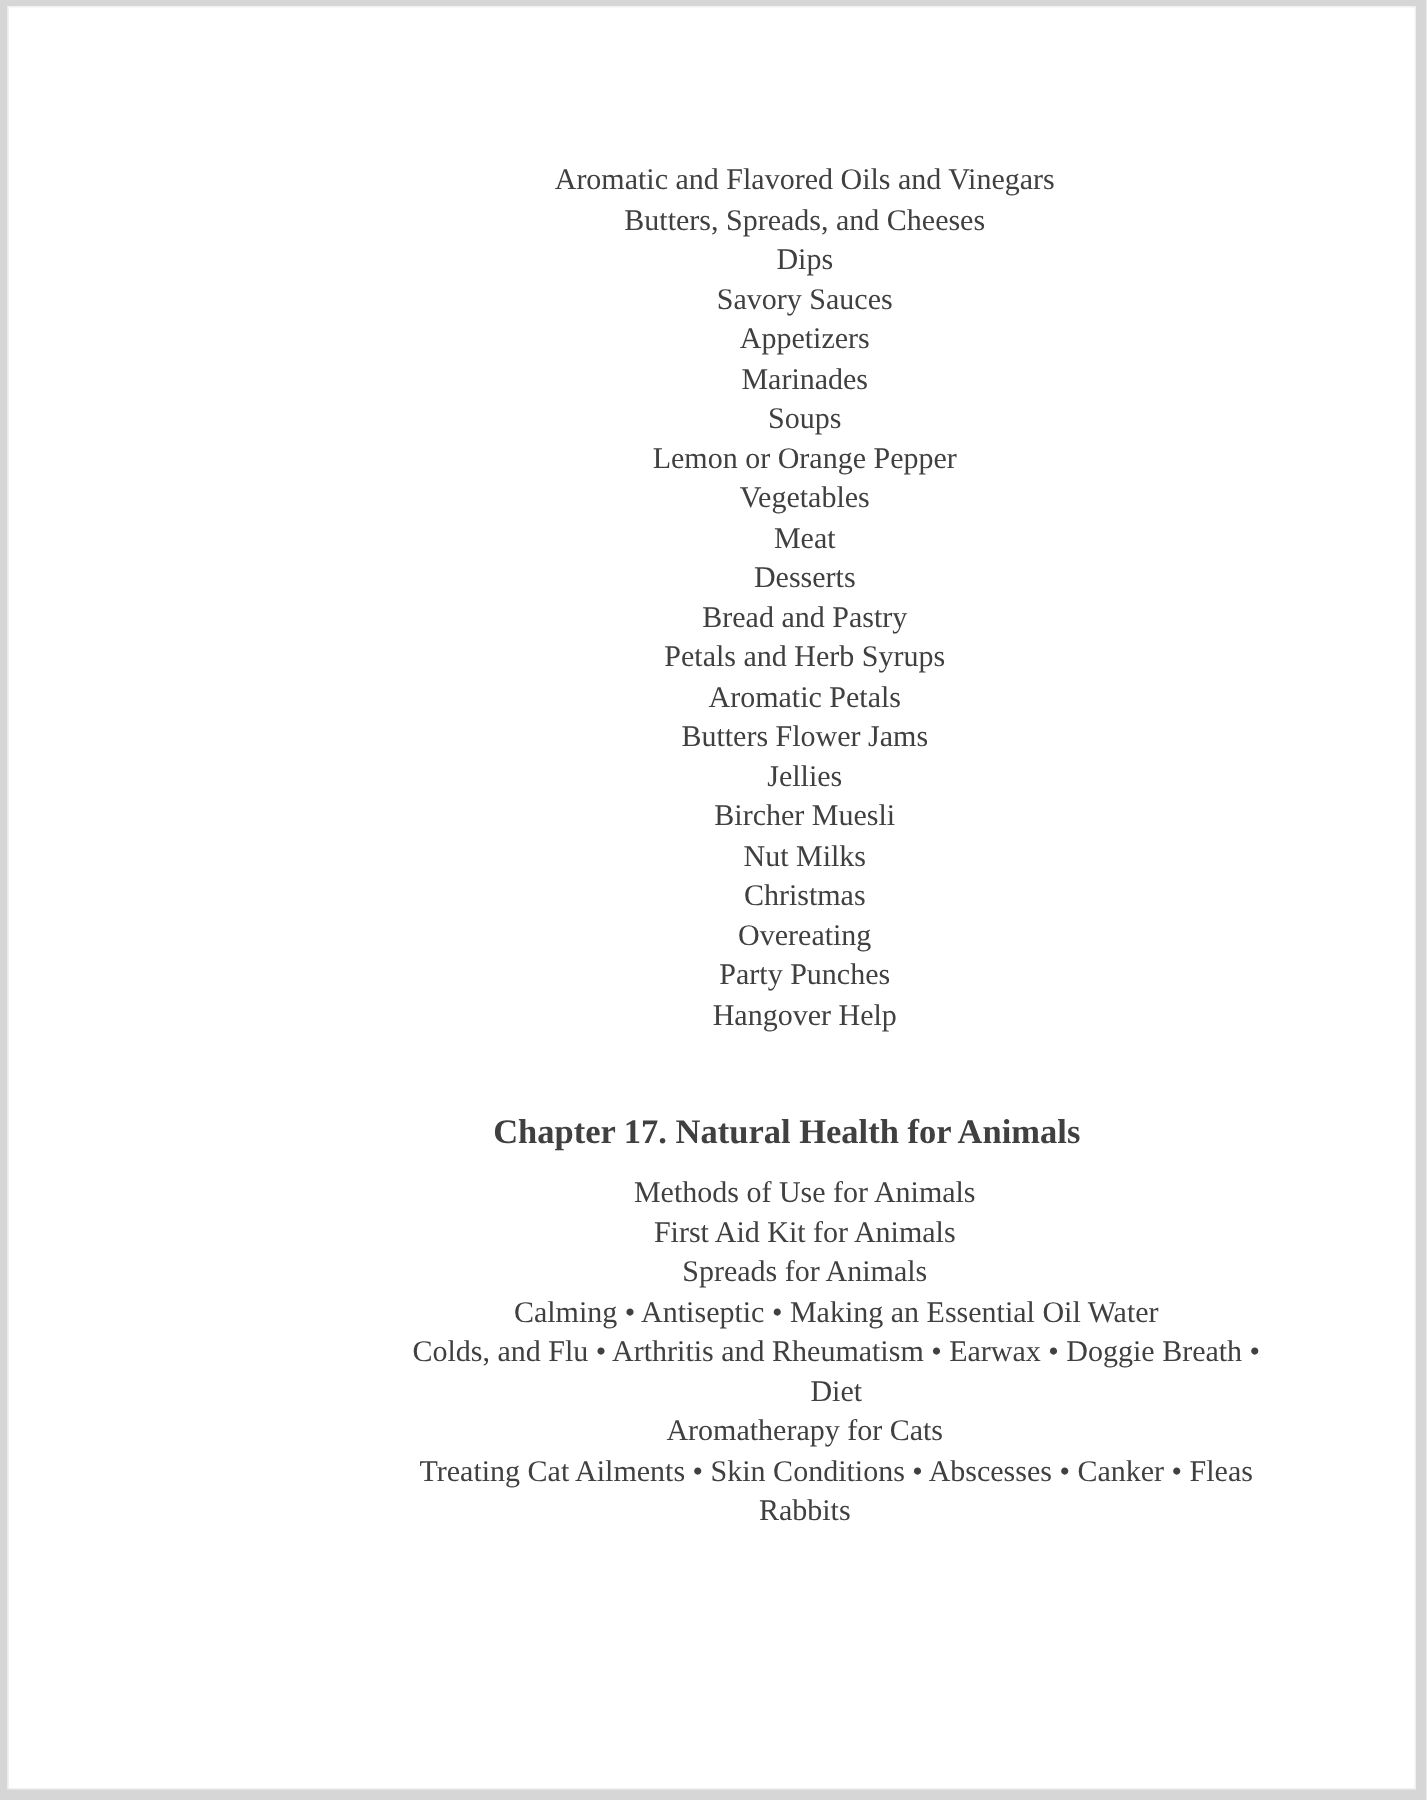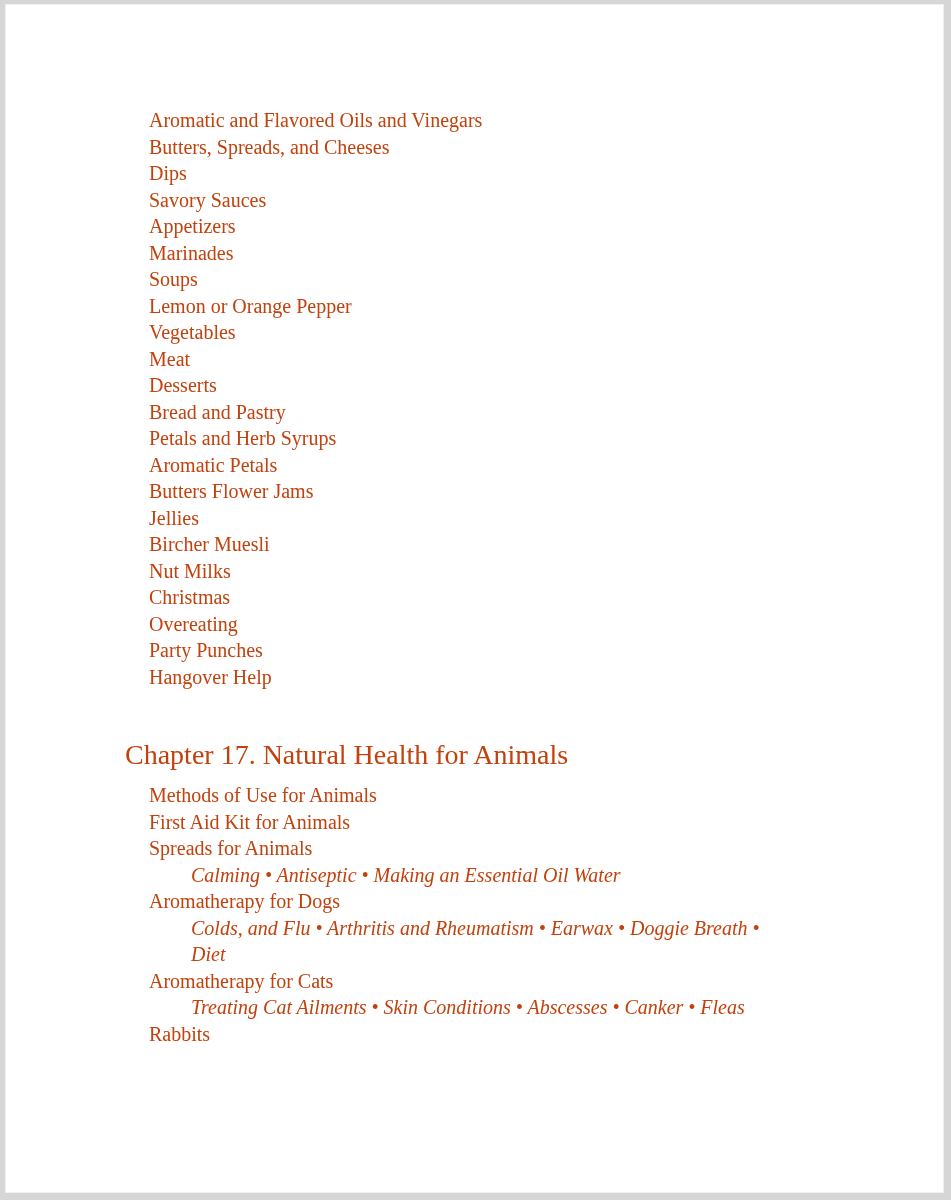--- a/index.html
+++ b/index.html
@@ -21,36 +21,36 @@
     right: 7px;
     bottom: 7px;
     background: #ffffff;
     box-shadow: 0 0 0 1px rgba(0,0,0,0.06) inset;
   }
   .content {
     position: absolute;
     left: 109px;
     top: 103px;
     right: 20px;
-    color: #c2410c;
+    color: #404040;
     font-size: 20px;
     line-height: 26.5px;
+    text-align: center;
   }
   .toc-item {
     padding-left: 35px;
     white-space: nowrap;
   }
   .toc-sub {
     padding-left: 77px;
-    font-style: italic;
     white-space: nowrap;
   }
   .chapter-heading {
-    font-size: 28px;
-    font-weight: normal;
+    font-size: 23px;
+    font-weight: bold;
     line-height: 30px;
     margin: 50px 0 12px 11px;
     white-space: nowrap;
   }
 </style>
 </head>
 <body>
 
 <div class="paper">
   <div class="content">
@@ -80,21 +80,20 @@
         <div class="toc-item">Hangover Help</div>
       </div>
 
     <div class="chapter-heading">Chapter 17. Natural Health for Animals</div>
 
     <div>
         <div class="toc-item">Methods of Use for Animals</div>
         <div class="toc-item">First Aid Kit for Animals</div>
         <div class="toc-item">Spreads for Animals</div>
         <div class="toc-sub">Calming • Antiseptic • Making an Essential Oil Water</div>
-        <div class="toc-item">Aromatherapy for Dogs</div>
         <div class="toc-sub">Colds, and Flu • Arthritis and Rheumatism • Earwax • Doggie Breath •</div>
         <div class="toc-sub">Diet</div>
         <div class="toc-item">Aromatherapy for Cats</div>
         <div class="toc-sub">Treating Cat Ailments • Skin Conditions • Abscesses • Canker • Fleas</div>
         <div class="toc-item">Rabbits</div>
       </div>
 
   </div>
 </div>
 

